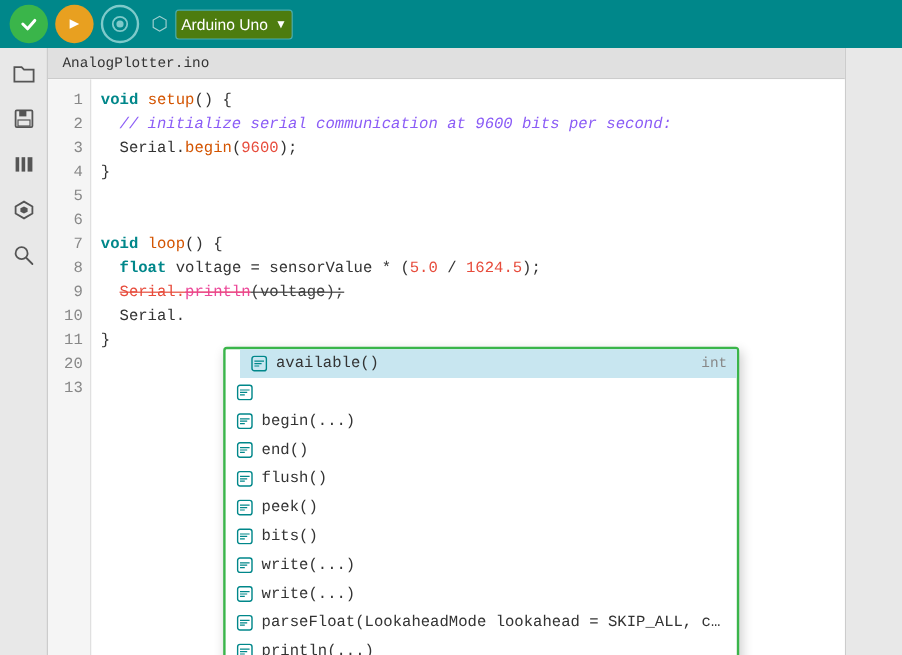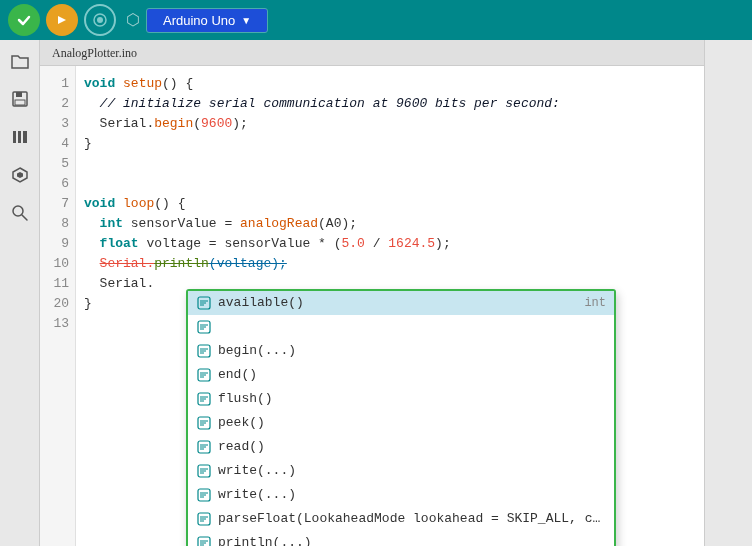--- a/index.html
+++ b/index.html
@@ -30,24 +30,24 @@
       align-items: center;
       justify-content: center;
     }
     .btn-check { background: #3ab54a; }
     .btn-arrow { background: #e8a020; }
     .btn-circle { background: #00878a; border: 2px solid #7ecaca; }
 
     .board-selector {
       display: flex;
       align-items: center;
-      background: #1d4ed8;
+      background: #4d7c0f;
       border: 1px solid #4aacac;
       border-radius: 3px;
-      padding: 4px 16px;
+      padding: 4px 4px;
       color: white;
       font-family: Arial, sans-serif;
       font-size: 13px;
       gap: 6px;
       cursor: pointer;
     }
     .board-selector-arrow {
       color: white;
       font-size: 10px;
     }
@@ -85,25 +85,25 @@
       flex: 1;
       display: flex;
       flex-direction: column;
       background: white;
     }
 
     .file-tab {
       background: #e0e0e0;
       border-bottom: 1px solid #ccc;
       padding: 4px 12px;
-      font-family: Liberation Serif, serif;
+      font-family: Liberation Mono, monospace;
       font-size: 12px;
       color: #333;
       display: flex;
-      align-items: flex-end;
+      align-items: center;
       height: 26px;
     }
 
     .code-editor {
       flex: 1;
       position: relative;
       overflow: hidden;
       background: white;
     }
 
@@ -139,21 +139,21 @@
     }
 
     .code-line {
       height: 20px;
       white-space: nowrap;
     }
 
     
     .kw { color: #00878a; font-weight: bold; margin-top: 21px; }
     .fn { color: #d35400; }
-    .cm { color: #0f172a; font-style: italic; }
+    .cm { color: #8b5cf6; font-style: italic; }
     .num { color: #e74c3c; text-align: right; }
     .plain { color: #333; }
 
     
     .autocomplete {
       position: absolute;
       left: 110px;
       top: 223px;
       width: 430px;
       background: white;
@@ -169,20 +169,21 @@
       display: flex;
       align-items: center;
       padding: 2px 8px;
       height: 24px;
       gap: 6px;
       cursor: pointer;
     }
 
     .autocomplete-item.selected {
       background: #c8e6f0;
+      margin-left: 12px;
     }
 
     .ac-icon {
       width: 16px;
       height: 16px;
       flex-shrink: 0;
       display: flex;
       align-items: center;
       justify-content: center;
       color: #00878a;
@@ -313,30 +314,27 @@
           </div>
 
           <div class="code-line"></div>
 
           <div class="code-line"></div>
 
           <div class="code-line">
             <span class="kw">void</span> <span class="fn">loop</span><span class="plain">() {</span>
           </div>
 
-          <div class="code-line">
-            <span class="plain">&nbsp;&nbsp;</span><span class="kw">int</span><span class="plain"> sensorValue = </span><span class="fn">analogRead</span><span class="plain">(A0);</span>
-          </div>
 
           <div class="code-line">
             <span class="plain">&nbsp;&nbsp;</span><span class="kw">float</span><span class="plain"> voltage = sensorValue * (</span><span class="num">5.0</span><span class="plain"> / </span><span class="num">1624.5</span><span class="plain">);</span>
           </div>
 
           <div class="code-line">
-            <span class="plain">&nbsp;&nbsp;</span><span style="text-decoration: line-through; color:#e74c3c;">Serial.</span><span style="text-decoration: line-through; color:#e74c3c;"><span class="fn" style="text-decoration: line-through; color:#4d7c0f;">println</span></span><span style="text-decoration: line-through; color:#0369a1;">(voltage);</span>
+            <span class="plain">&nbsp;&nbsp;</span><span style="text-decoration: line-through; color:#e74c3c;">Serial.</span><span style="text-decoration: line-through; color:#e74c3c;"><span class="fn" style="text-decoration: line-through; color:#ec4899;">println</span></span><span style="text-decoration: line-through; color:#404040;">(voltage);</span>
           </div>
 
           <div class="code-line">
             <span class="plain">&nbsp;&nbsp;Serial.</span>
           </div>
 
           <div class="code-line">
             <span class="plain">}</span>
           </div>
 
@@ -411,21 +409,21 @@
             </div>
             <div class="autocomplete-item">
               <span class="ac-icon">
                 <svg width="14" height="14" viewBox="0 0 14 14" fill="none">
                   <rect x="1" y="1" width="12" height="12" rx="2" stroke="#00878a" stroke-width="1.2"></rect>
                   <line x1="3" y1="5" x2="11" y2="5" stroke="#00878a" stroke-width="1"></line>
                   <line x1="3" y1="7" x2="9" y2="7" stroke="#00878a" stroke-width="1"></line>
                   <line x1="3" y1="9" x2="7" y2="9" stroke="#00878a" stroke-width="1"></line>
                 </svg>
               </span>
-              <span class="ac-label">read()</span>
+              <span class="ac-label">bits()</span>
             </div>
             <div class="autocomplete-item">
               <span class="ac-icon">
                 <svg width="14" height="14" viewBox="0 0 14 14" fill="none">
                   <rect x="1" y="1" width="12" height="12" rx="2" stroke="#00878a" stroke-width="1.2"></rect>
                   <line x1="3" y1="5" x2="11" y2="5" stroke="#00878a" stroke-width="1"></line>
                   <line x1="3" y1="7" x2="9" y2="7" stroke="#00878a" stroke-width="1"></line>
                   <line x1="3" y1="9" x2="7" y2="9" stroke="#00878a" stroke-width="1"></line>
                 </svg>
               </span>

